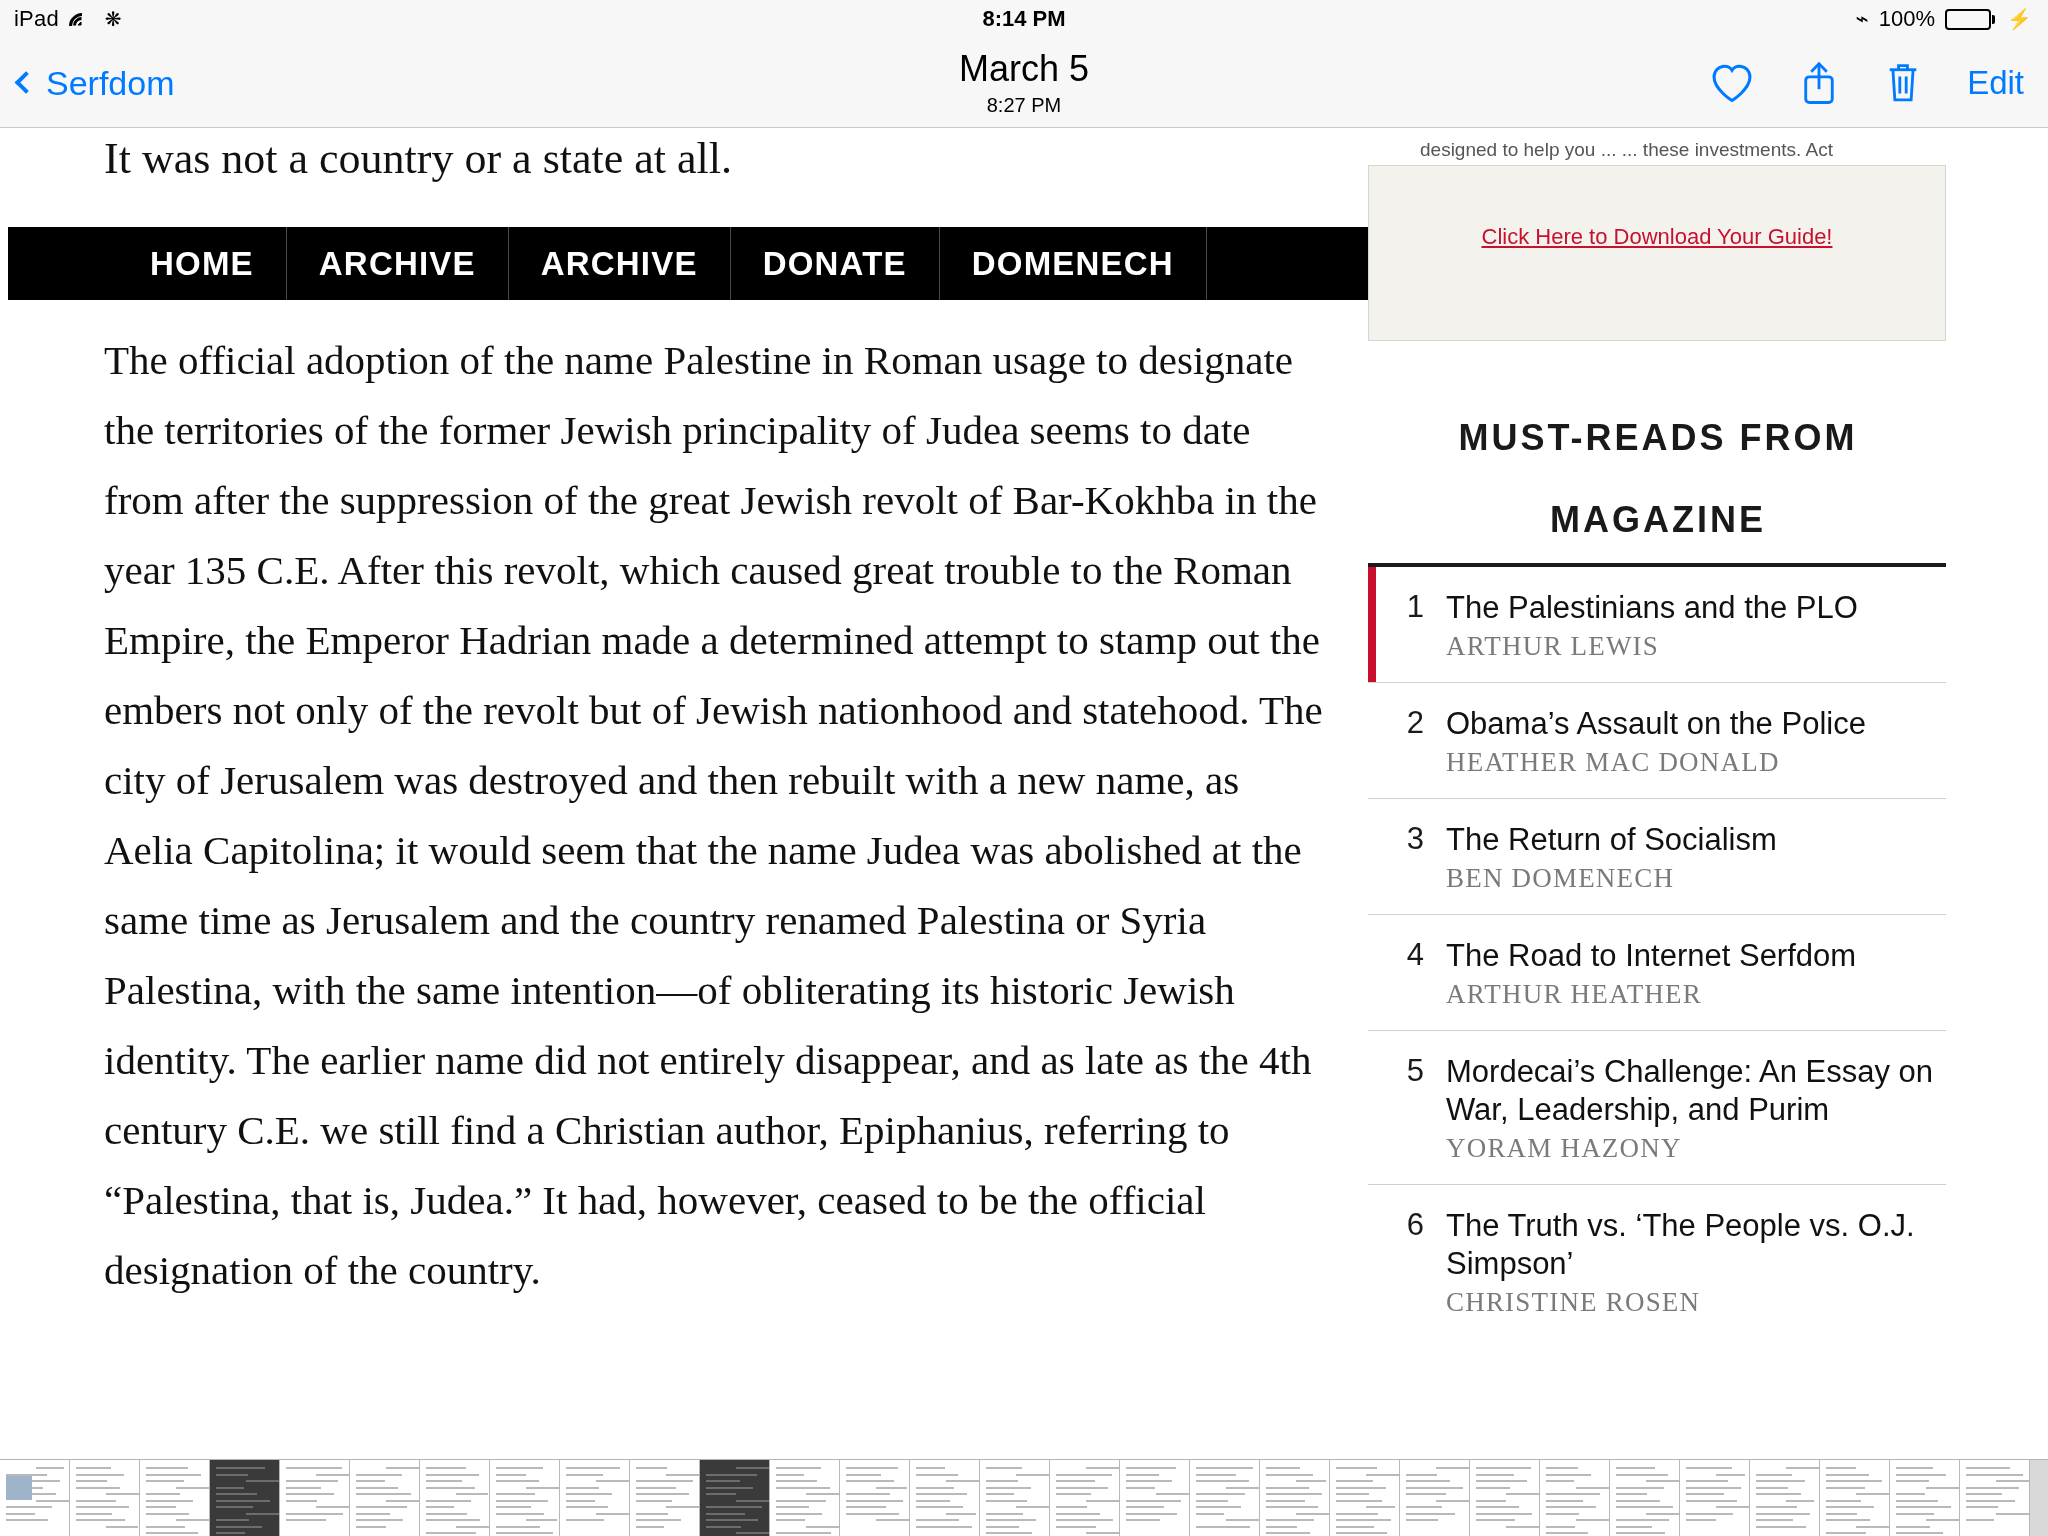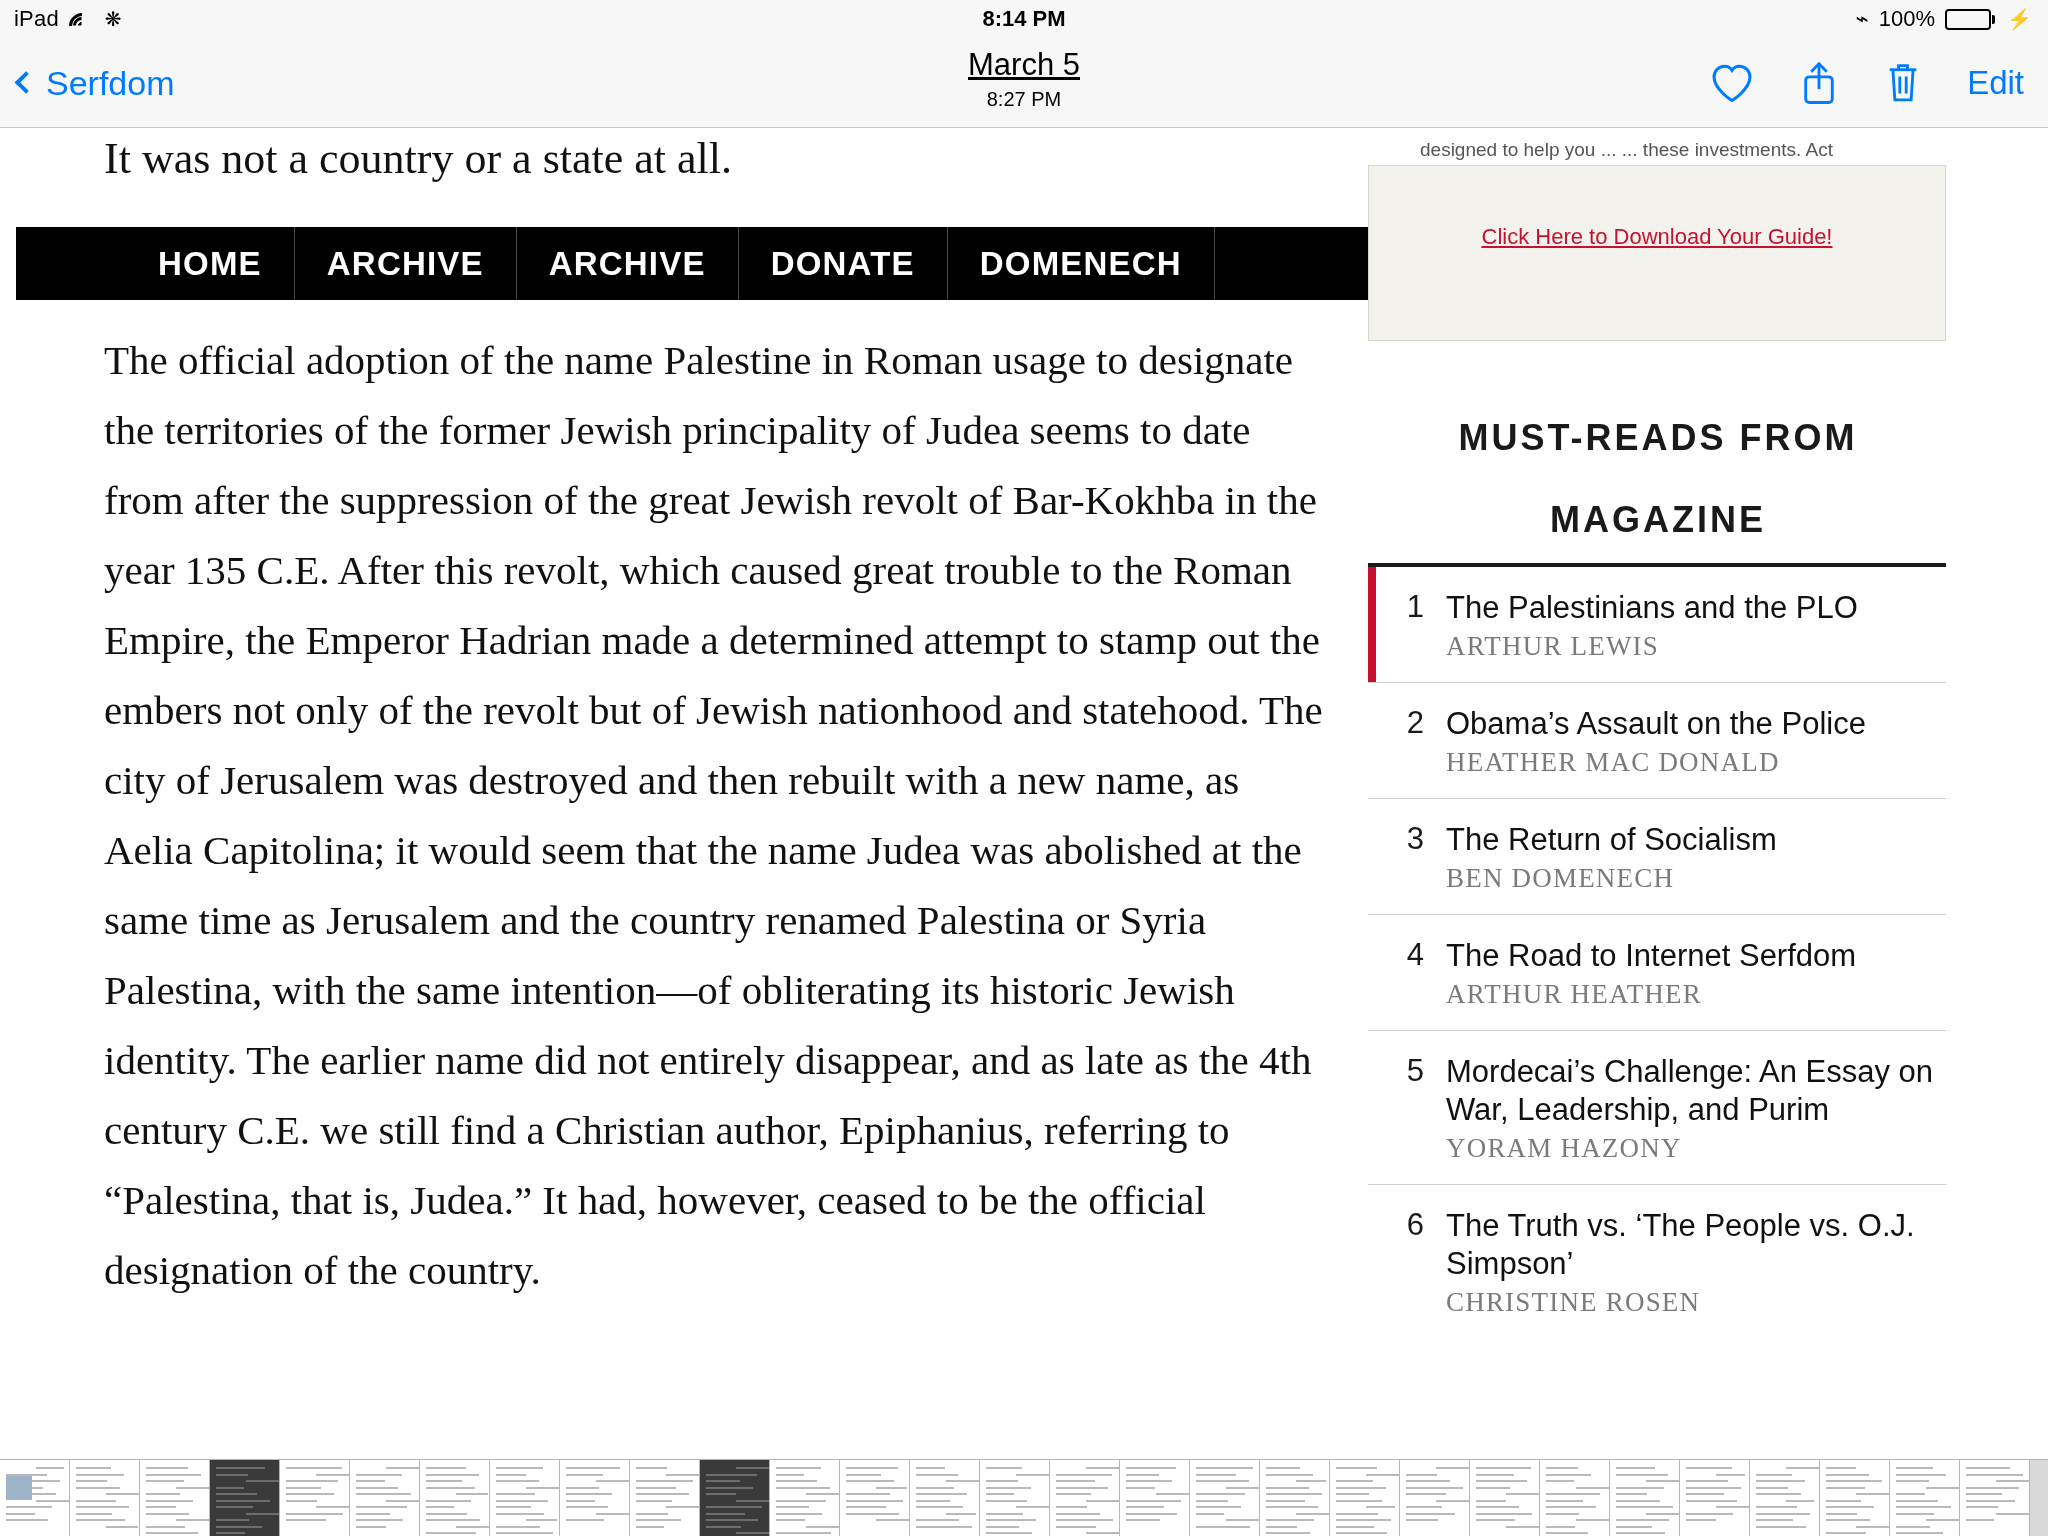--- a/index.html
+++ b/index.html
@@ -95,21 +95,21 @@
     border-left: 4px solid #007aff;
     border-bottom: 4px solid #007aff;
     transform: rotate(45deg);
     margin-right: 12px;
   }
   #nav-title-wrap {
     position: absolute;
     left: 0; right: 0; top: 8px;
     text-align: center;
   }
-  #nav-title { font-size: 31px; color: #000; line-height: 1.25; text-decoration: underline; }
+  #nav-title { font-size: 36px; color: #000; line-height: 1.25; }
   #nav-subtitle { font-size: 20px; color: #000; line-height: 1.4; }
 
   #nav-actions {
     position: absolute;
     right: 24px; top: 50%;
     transform: translateY(-50%);
     display: flex; align-items: center; gap: 44px;
   }
   #nav-actions svg { display: block; }
   #edit-button { color: #007aff; font-size: 33px; cursor: pointer; }
@@ -138,21 +138,21 @@
     font-family: "Liberation Sans", sans-serif;
     font-size: 19px;
     color: #555;
     line-height: 1.55;
     width: 420px;
   }
 
   
   #site-nav {
     position: absolute;
-    top: 98px; left: 16px;
+    top: 98px; left: 8px;
     width: 1705px; height: 73px;
     background: #000;
     color: #fff;
     display: flex;
     align-items: center;
   }
   #site-nav-links {
     display: flex; align-items: stretch; height: 73px;
     margin-left: 110px;
   }

